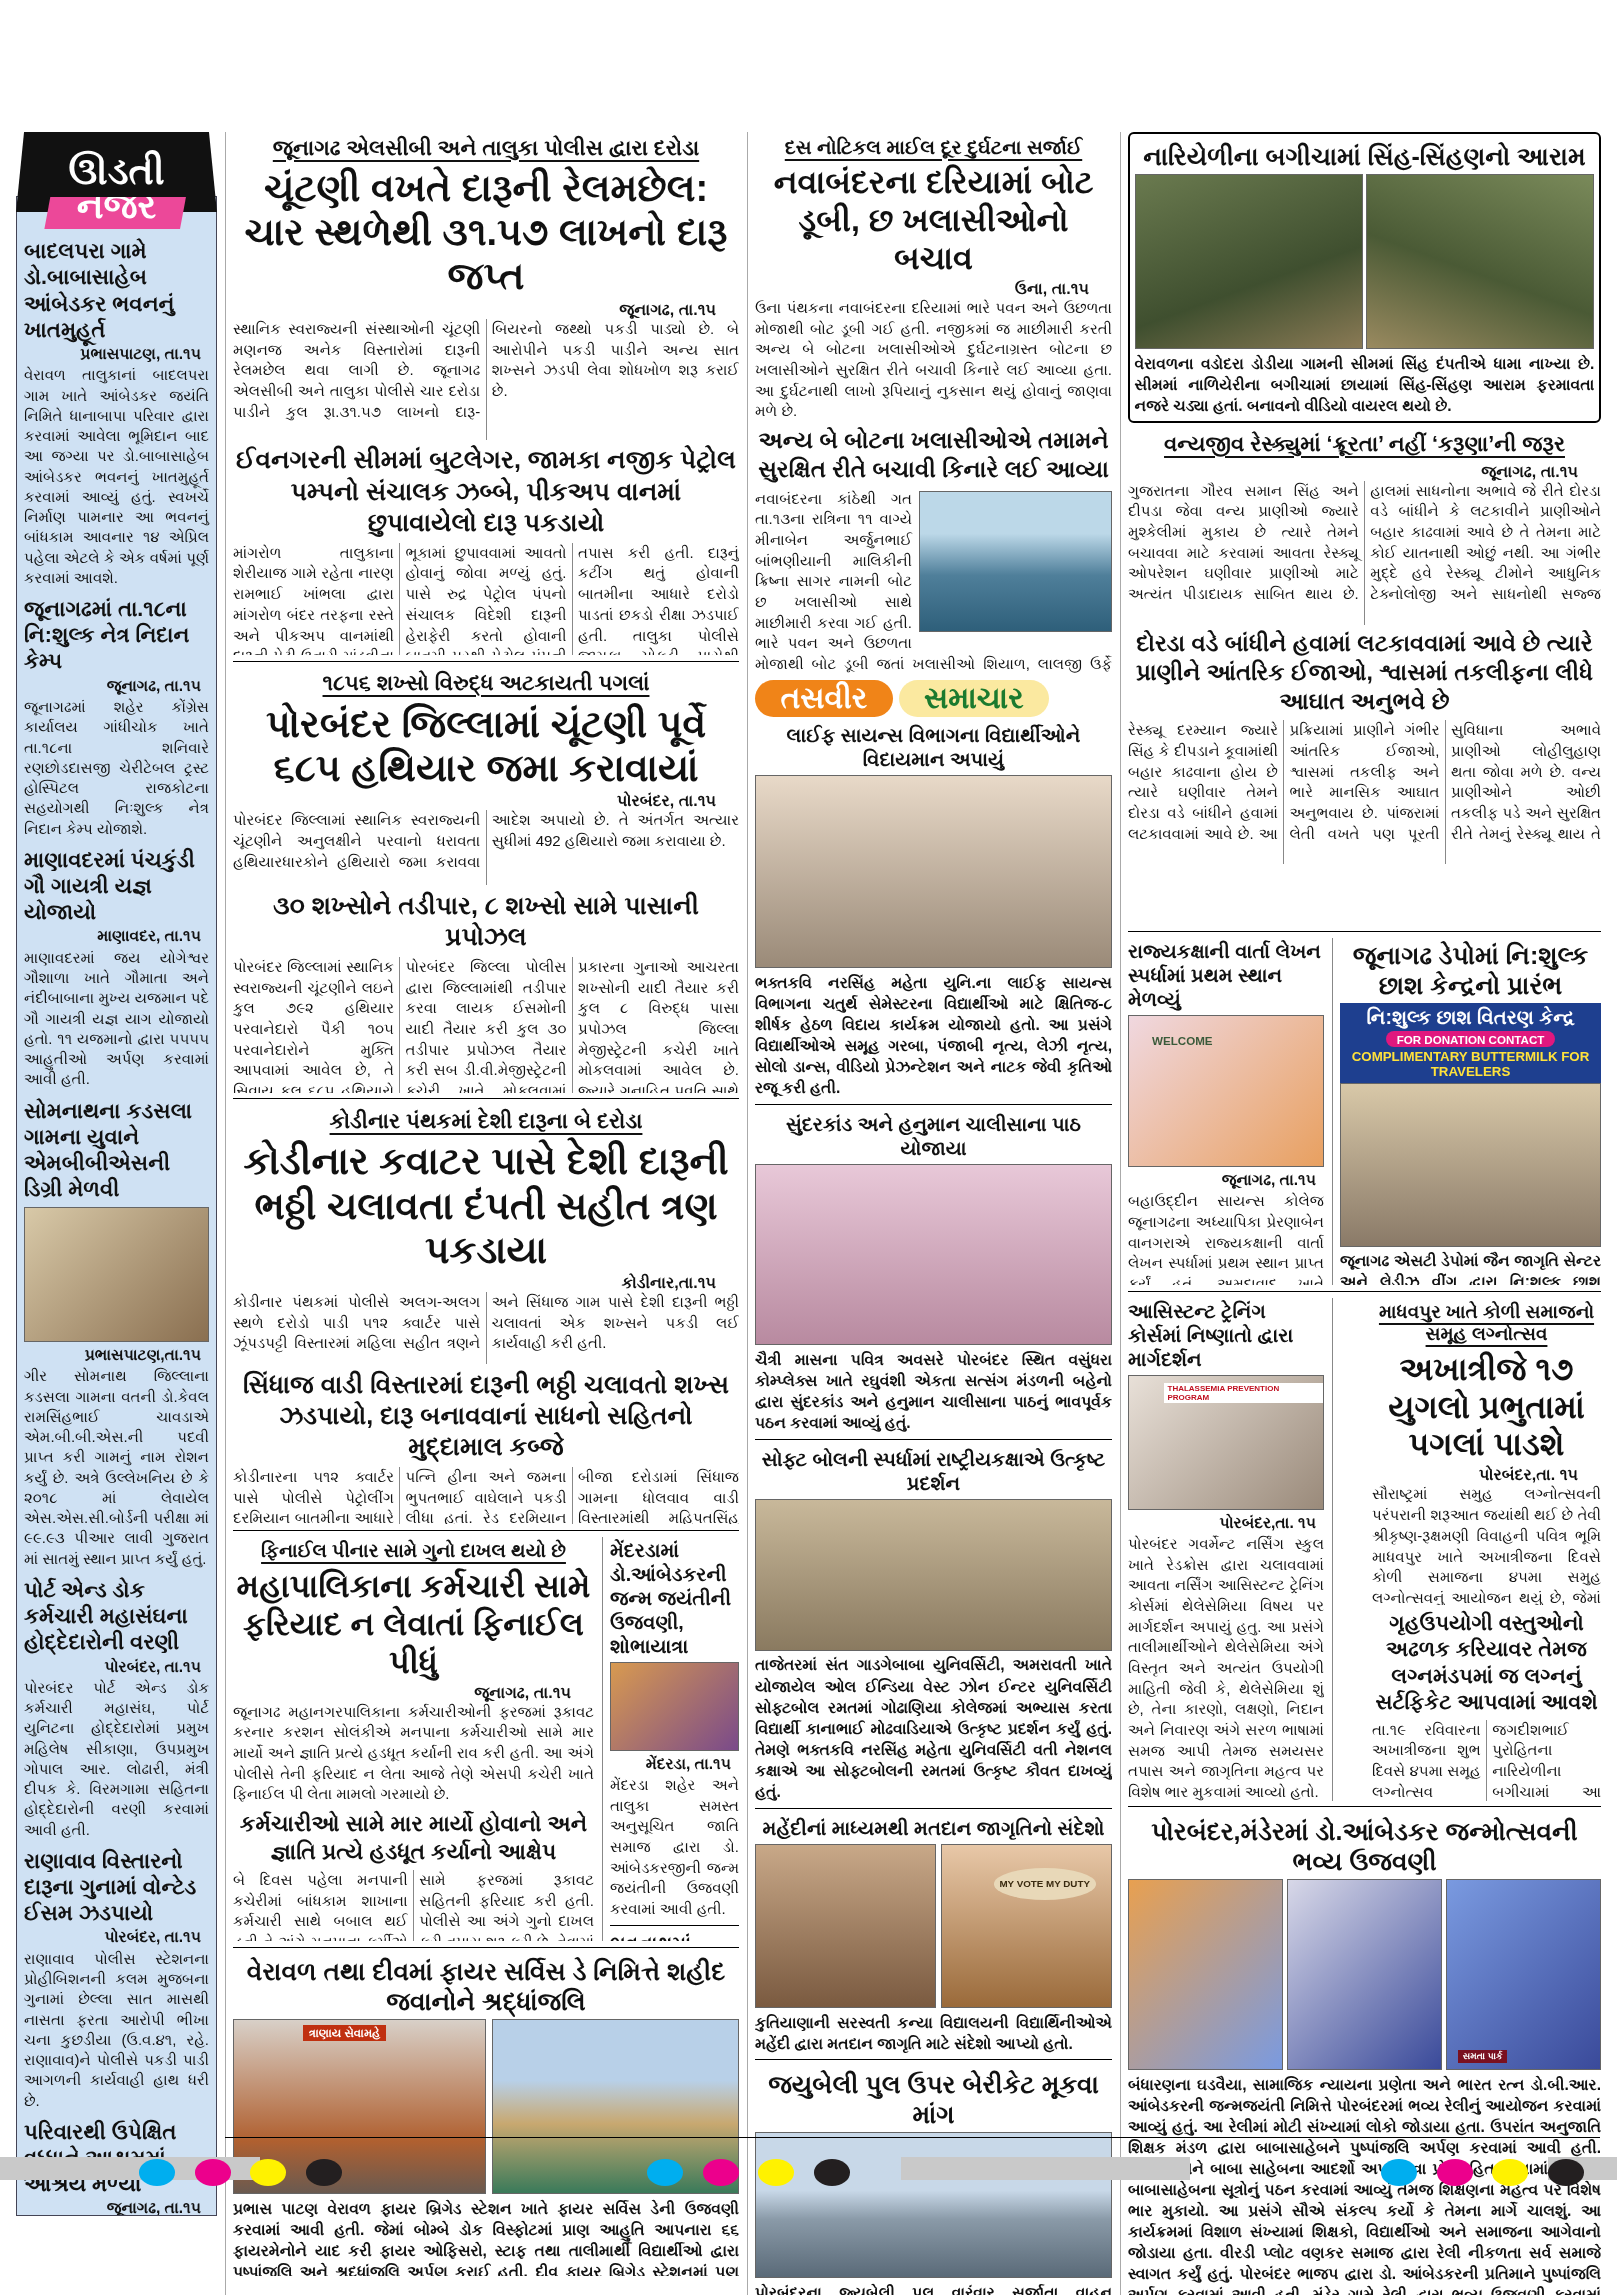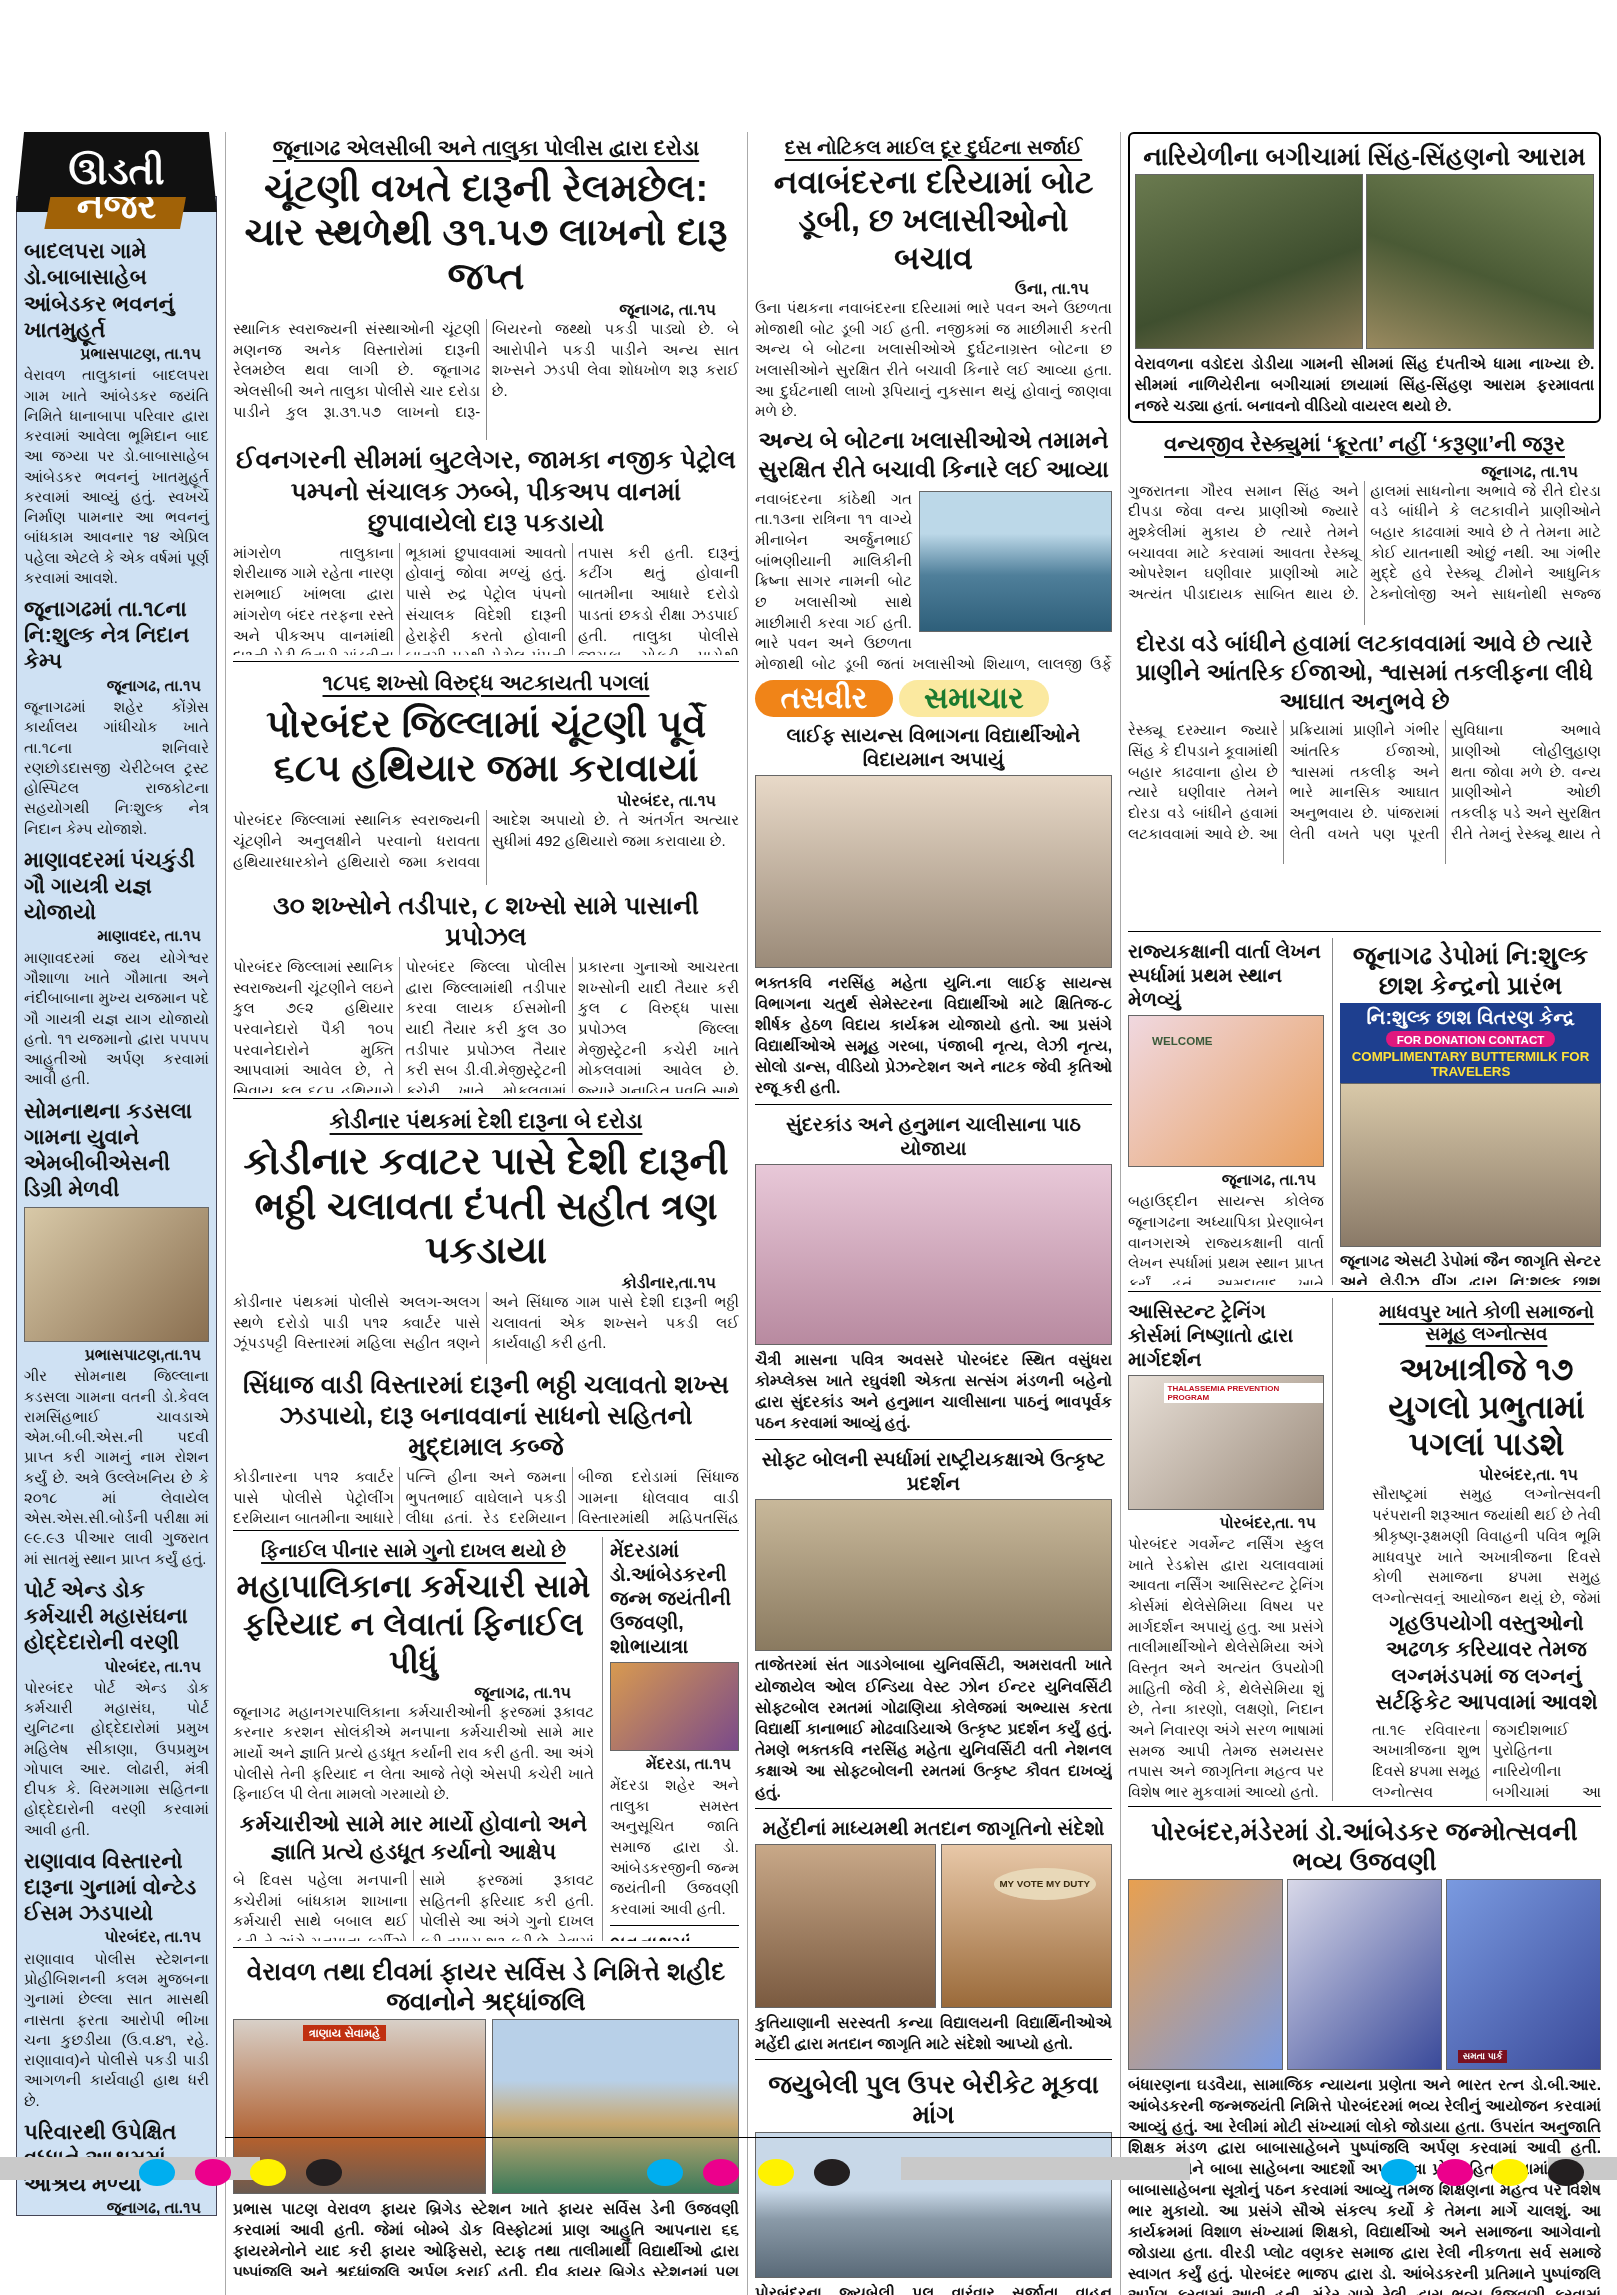--- a/index.html
+++ b/index.html
@@ -13,21 +13,21 @@
         font-size:43px;font-weight:800;color:#e0101e;background:#fff;padding:0 23px;z-index:3;}
   .bluebar{position:absolute;left:17.3px;right:17.3px;top:107px;height:15px;background:#a9cdea;z-index:1;}
   
   .bodygrid{position:absolute;top:132px;left:16px;right:16px;bottom:144px;
         display:grid;grid-template-columns:201px 514px 365px 1fr;column-gap:8px;}
   .vcol{min-width:0;}
   .vcol+.vcol{border-left:1.2px solid #aaa;padding-left:7px;}
   
   .side-tab-black{background:#111;color:#fff;font-size:38px;font-weight:800;text-align:center;
         padding:18px 0;clip-path:polygon(4% 0,96% 0,100% 100%,0 100%);}
-  .side-tab-pink{background:#a16207;color:#fff;font-size:36px;font-weight:800;text-align:center;
+  .side-tab-pink{background:#ec4899;color:#fff;font-size:36px;font-weight:800;text-align:center;
         padding:2.3px 0;width:78%;margin:0 auto;clip-path:polygon(6% 0,100% 0,94% 100%,0 100%);}
   .side-box{background:#cfe1f3;border:1.7px solid #445;margin-top:-16px;padding:19.6px 7px 5.8px 7px;height:1993px;overflow:hidden;}
   .side-item{margin-bottom:8px;}
   .side-h{font-size:21.4px;font-weight:800;line-height:1.22;text-align:left;}
   .side-dl{font-size:15.6px;font-weight:800;text-align:right;padding-right:8px;margin:2.3px 0;}
   .side-b{font-size:15px;line-height:1.35;text-align:justify;}
   
   .kicker{font-size:21.4px;font-weight:800;text-align:center;text-decoration:underline;
         text-decoration-thickness:1.7px;text-underline-offset:4.6px;margin:3.5px 0 5.8px;}
   .hl-xl{font-size:38px;font-weight:800;text-align:center;line-height:1.16;margin:2.3px 0;}

